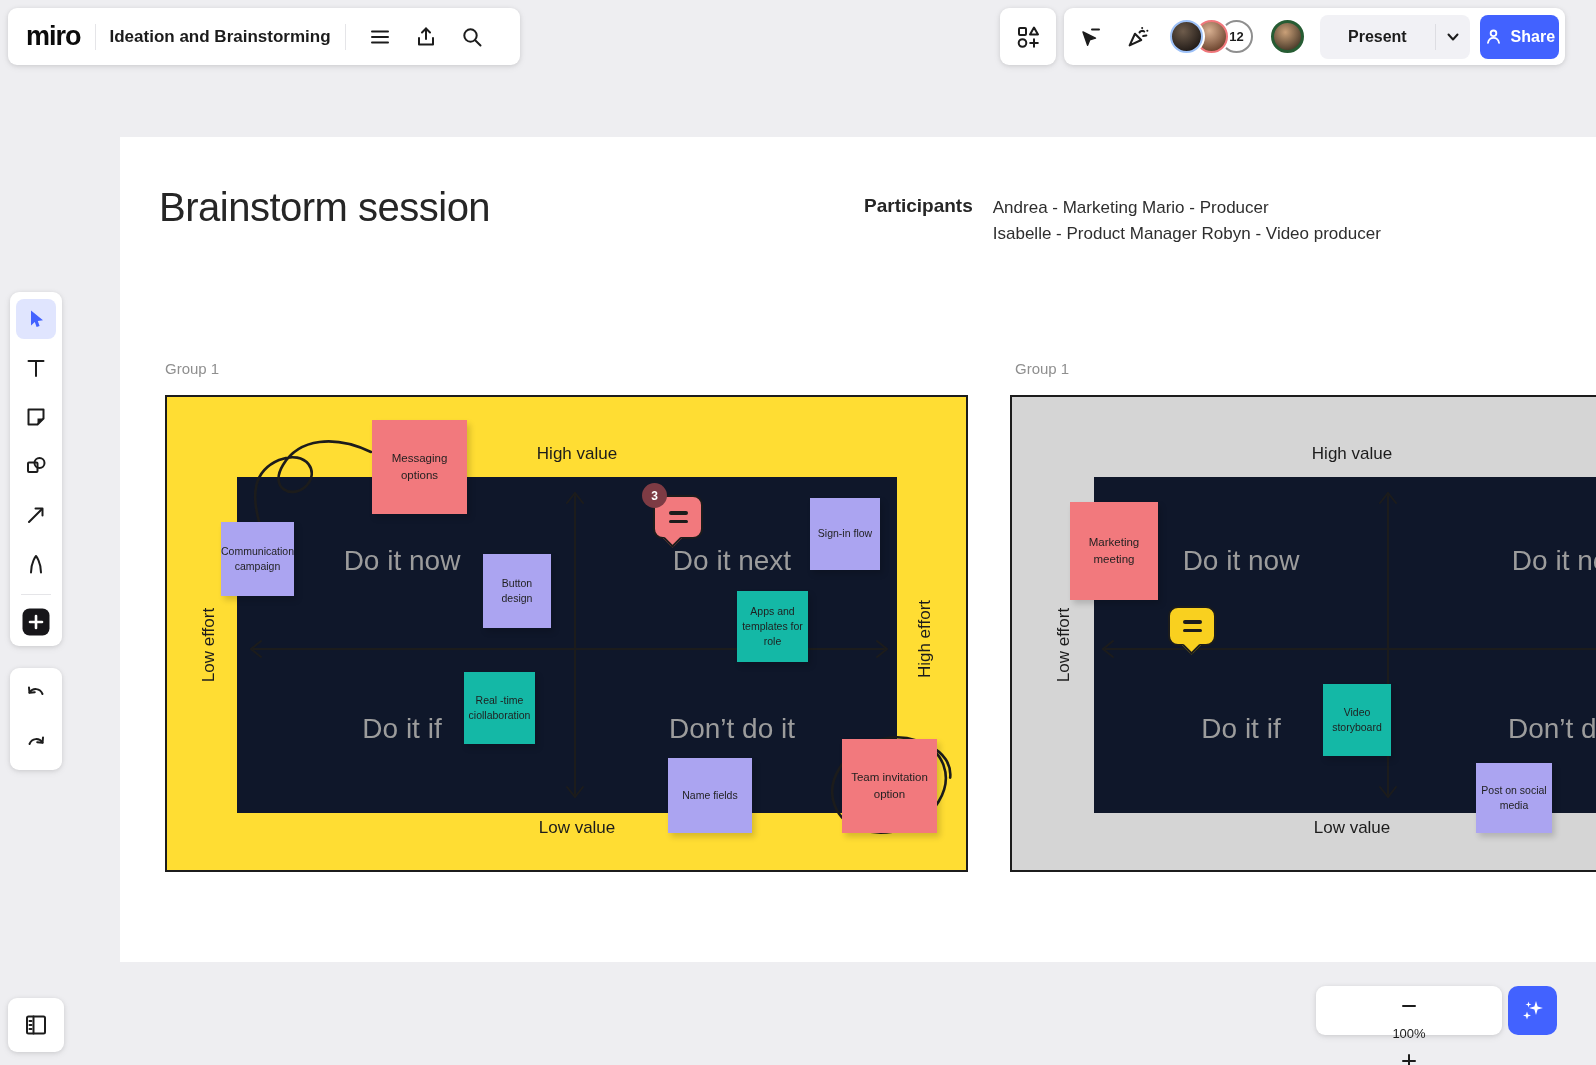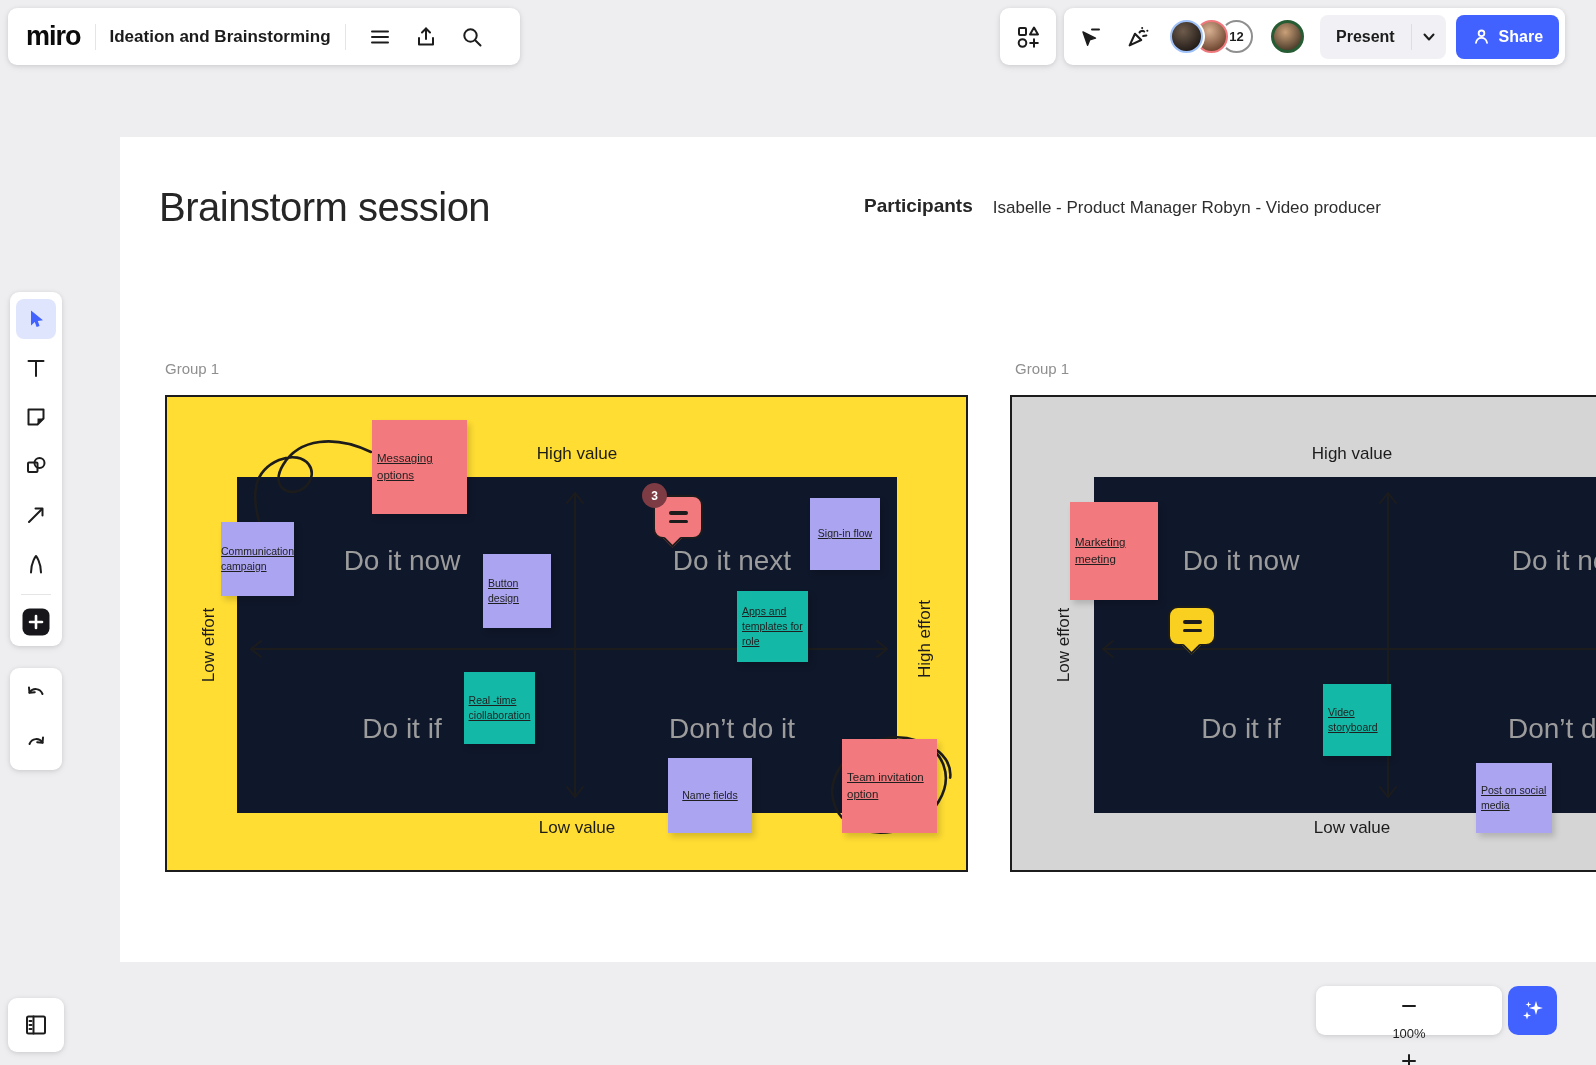--- a/index.html
+++ b/index.html
@@ -17,21 +17,21 @@
   #logo{margin-left:18px;font-size:27px;font-weight:700;letter-spacing:-1px;color:#0b0b0b;}
   .vdiv{width:1px;height:26px;background:#e5e5e8;margin:0 14px;}
   #board-title{font-size:17px;font-weight:700;color:#1c1c1c;white-space:nowrap;}
 
   
   #widgets-card{left:1000px;top:8px;width:56px;height:57px;display:flex;align-items:center;justify-content:center;}
   #collab-card{left:1064px;top:8px;width:501px;height:57px;display:flex;align-items:center;padding:0 6px;box-sizing:border-box;}
   .avatar{width:33px;height:33px;border-radius:50%;box-sizing:border-box;flex:0 0 auto;}
   .ring{padding:2px;border-radius:50%;background:#fff;}
   #present-pill{display:flex;align-items:center;height:44px;background:#F1F1F5;border-radius:8px;margin-left:14px;cursor:pointer;}
-  #present-pill .lbl{padding:0 16px;font-size:16px;font-weight:700;color:#1c1c1c;}
+  #present-pill .lbl{padding:0 28px;font-size:16px;font-weight:700;color:#1c1c1c;}
   #present-pill .sep{width:1px;height:26px;background:#dddde2;}
   #present-pill .chev{width:34px;display:flex;justify-content:center;}
   #share-btn{display:flex;align-items:center;justify-content:center;gap:8px;height:44px;width:108px;
     background:#4262FF;border-radius:8px;margin-left:10px;cursor:pointer;}
   #share-btn span{color:#fff;font-size:16px;font-weight:700;}
 
   
   #toolbar-card{left:10px;top:292px;width:52px;padding:7px 0;display:flex;flex-direction:column;align-items:center;gap:9px;}
   .tool-active{background:#E0E5FE;}
   .hdiv{width:30px;height:1px;background:#e5e5e8;margin:1px 0;}
@@ -54,43 +54,44 @@
   #participants .plines{font-size:17px;color:#2e2e2e;line-height:26px;white-space:nowrap;}
 
   .group-label{position:absolute;font-size:15px;color:#8f8f8f;}
   .mframe{position:absolute;width:799px;height:473px;border:2px solid #1c1c1c;}
   .mwhite{position:absolute;left:70px;top:80px;width:660px;height:336px;background:#0f172a;}
   .frame2 .mwhite{left:82px;}
   .qlabel{position:absolute;transform:translate(-50%,-50%);font-size:28px;color:#9c9c9c;white-space:nowrap;}
   .axlabel{position:absolute;font-size:17px;color:#1c1c1c;white-space:nowrap;transform:translate(-50%,-50%);}
   .axlabel.rot{transform:translate(-50%,-50%) rotate(-90deg);}
 
-  .sticky{position:absolute;display:flex;align-items:center;justify-content:center;
+  .sticky{position:absolute;display:flex;align-items:center;justify-content:center;text-align:center;
     font-size:10.5px;line-height:1.45;color:#1f1f1f;padding:5px;box-sizing:border-box;
-    box-shadow:3px 4px 6px rgba(0,0,0,.16);cursor:pointer;text-decoration:underline;}
+    box-shadow:3px 4px 6px rgba(0,0,0,.16);cursor:pointer;}
   .s-red{background:#F2797D}.s-purple{background:#ABA4F1}.s-yellow{background:#14b8a6}
 
   .comment{position:absolute;border:2.5px solid #1c1c1c;border-radius:10px;
     display:flex;flex-direction:column;gap:5px;align-items:center;justify-content:center;cursor:pointer;}
   .comment .l{width:19px;height:3.5px;background:#1c1c1c;border-radius:2px;}
   .comment .tail{position:absolute;bottom:-7.5px;width:11px;height:11px;background:inherit;
     border-right:2.5px solid #1c1c1c;border-bottom:2.5px solid #1c1c1c;transform:rotate(45deg);}
   .c-red{background:#F2797D}.c-yellow{background:#F9D01F}
   .badge{position:absolute;top:-14px;left:-13px;width:25px;height:25px;border-radius:50%;
     background:#7D3B44;color:#fff;font-size:12px;font-weight:700;display:flex;align-items:center;justify-content:center;}
   .overlay{position:absolute;left:0;top:0;pointer-events:none;}
 </style>
 </head>
 <body>
 
 <div id="board">
   <div id="board-heading">Brainstorm session</div>
   <div id="participants">
     <div class="plabel">Participants</div>
     <div class="plines">
+      <div>Andrea - Marketing Mario - Producer</div>
       <div>Isabelle - Product Manager Robyn - Video producer</div>
     </div>
   </div>
 </div>
 
 <div class="group-label" style="left:165px;top:360px;">Group 1</div>
 <div class="mframe" style="left:165px;top:395px;background:#FFDD33;">
   <div class="mwhite">
     <svg class="overlay" width="660" height="336" viewBox="0 0 660 336">
       <line x1="338" y1="16" x2="338" y2="320" class="stroke"></line>

